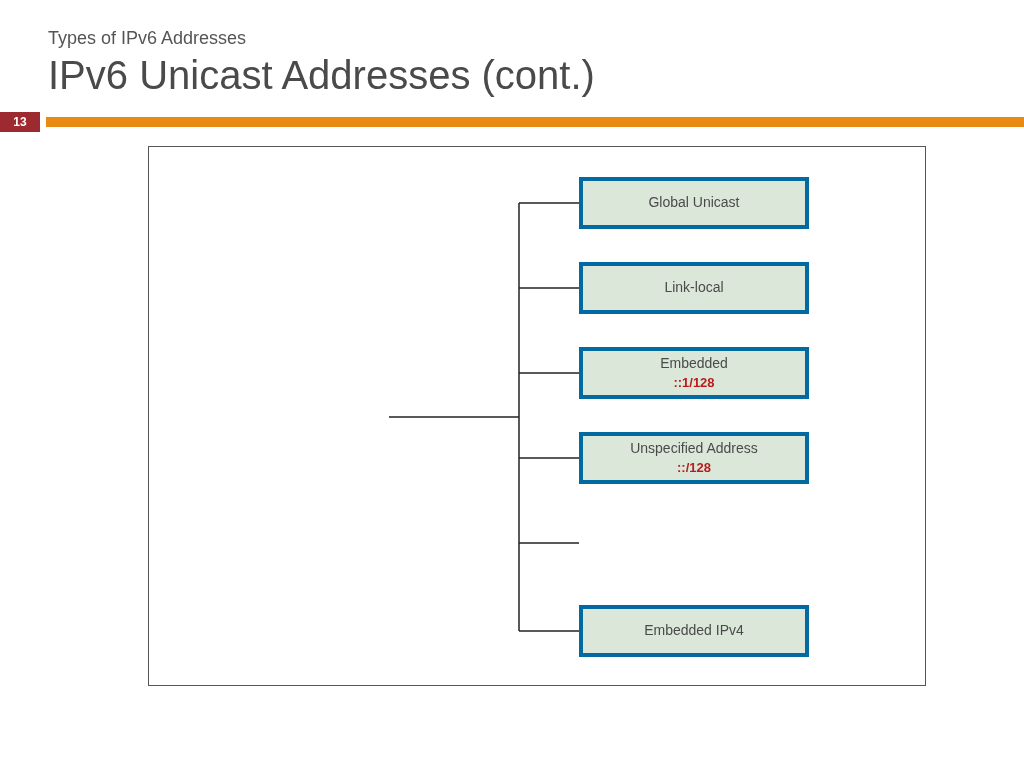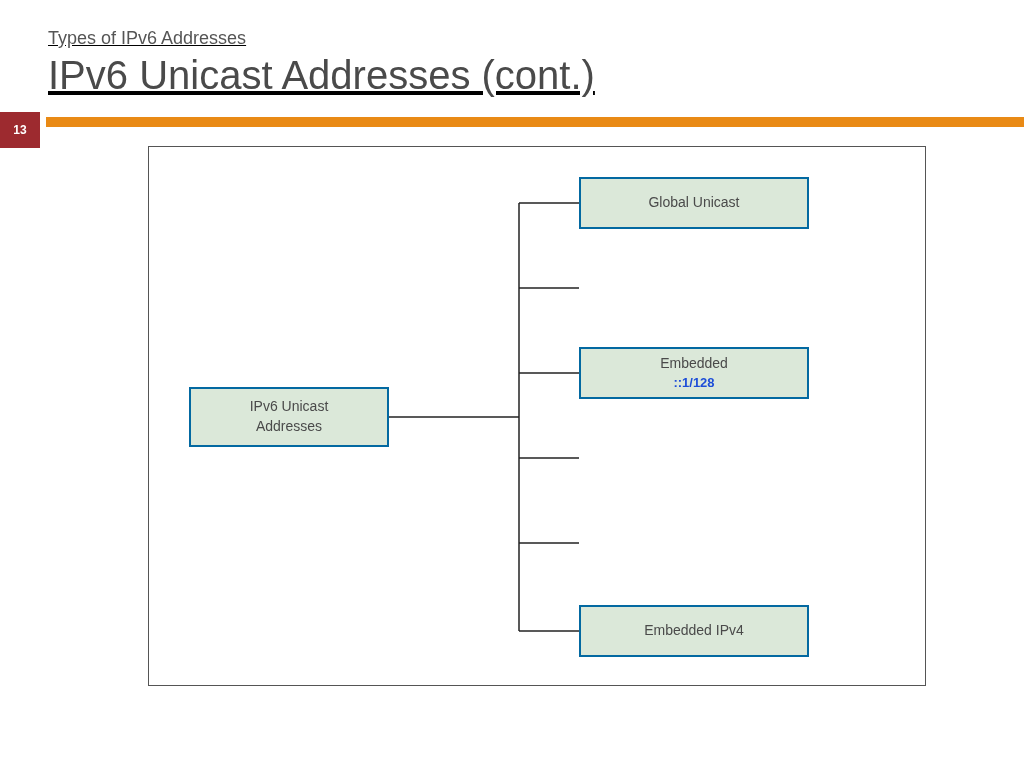--- a/index.html
+++ b/index.html
@@ -9,21 +9,20 @@
     font-family: Arial, Helvetica, sans-serif;
     background: #ffffff;
     position: relative;
     overflow: hidden;
   }
   .slide {
     width: 100%;
     height: 100%;
     padding: 28px 48px 11px 48px;
     position: relative;
-    text-decoration: underline;
   }
   .eyebrow {
     font-size: 18px;
     color: #555;
     margin-bottom: 4px;
     font-weight: 400;
   }
   .title {
     font-size: 40px;
     color: #4a4a4a;
@@ -35,21 +34,21 @@
     height: 20px;
     margin-left: -48px;
     margin-right: -48px;
     margin-bottom: 14px;
   }
   .accent-badge {
     position: absolute;
     left: 0;
     top: 0;
     width: 40px;
-    height: 36px;
+    height: 20px;
     background: #9d2a2f;
     color: #ffffff;
     font-size: 12px;
     font-weight: 700;
     display: flex;
     align-items: center;
     justify-content: center;
   }
   .accent-bar {
     position: absolute;
@@ -62,32 +61,32 @@
   .diagram-frame {
     margin-left: 100px;
     margin-right: 50px;
     border: 1px solid #555;
     height: 540px;
     position: relative;
   }
   .box {
     position: absolute;
     background: #dbe8d9;
-    border: 2px solid #0369a1;
+    border: 4px solid #0369a1;
     display: flex;
     flex-direction: column;
     align-items: center;
     justify-content: center;
     text-align: center;
     color: #4a4a4a;
     font-size: 14px;
     line-height: 1.4;
   }
   .box .sub {
-    color: #1d4ed8;
+    color: #b91c1c;
     font-weight: 700;
     font-size: 13px;
   }
   .root-box {
     width: 200px;
     height: 60px;
     left: 40px;
     top: 240px; 
   }
   .child-box {
@@ -124,32 +123,36 @@
       <line x1="370" y1="56" x2="370" y2="484" stroke="#222" stroke-width="1.5"></line>
 
       <line x1="370" y1="56" x2="430" y2="56" stroke="#222" stroke-width="1.5"></line>
       <line x1="370" y1="141" x2="430" y2="141" stroke="#222" stroke-width="1.5"></line>
       <line x1="370" y1="226" x2="430" y2="226" stroke="#222" stroke-width="1.5"></line>
       <line x1="370" y1="311" x2="430" y2="311" stroke="#222" stroke-width="1.5"></line>
       <line x1="370" y1="396" x2="430" y2="396" stroke="#222" stroke-width="1.5"></line>
       <line x1="370" y1="484" x2="430" y2="484" stroke="#222" stroke-width="1.5"></line>
     </svg>
 
-    <div class="box root-box">
-      <span style="white-space:pre-line;">IPv6 Unicast
-Addresses</span>
-    </div>
 
     <div class="box child-box" style="top:30px;">
       <span>Global Unicast</span>
 
     </div>
+    <div class="box child-box" style="top:115px;">
+      <span>Link-local</span>
+
+    </div>
     <div class="box child-box" style="top:200px;">
       <span>Embedded</span>
       <span class="sub">::1/128</span>
+    </div>
+    <div class="box child-box" style="top:285px;">
+      <span>Unspecified Address</span>
+      <span class="sub">::/128</span>
     </div>
     <div class="box child-box" style="top:458px;">
       <span>Embedded IPv4</span>
 
     </div>
 
   </div>
 
 </div>
 

